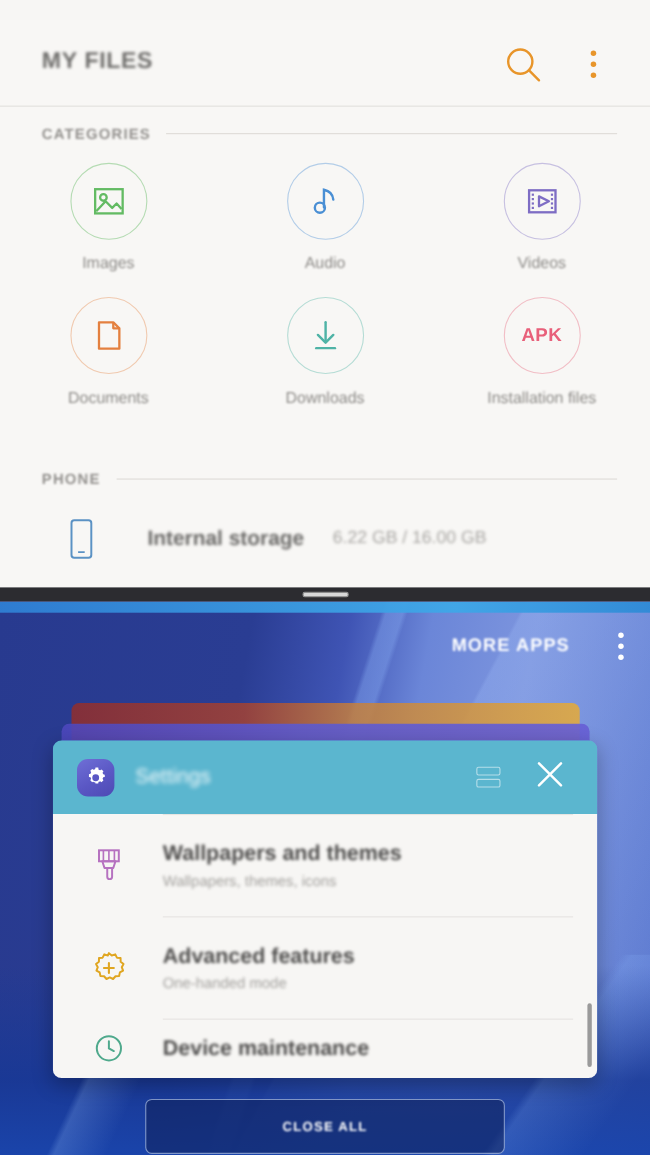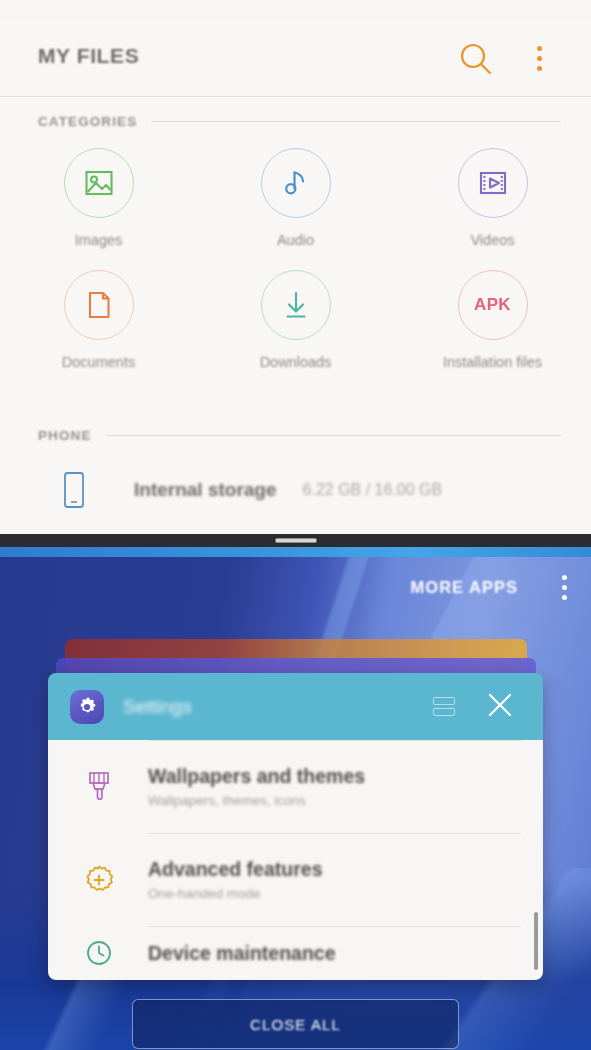--- a/index.html
+++ b/index.html
@@ -199,21 +199,21 @@
 
   #close-all-button {
     position: absolute; left: 132px; top: 981px; width: 327px; height: 50px;
     border-radius: 6px;
     background: rgba(13,27,74,0.46);
     border: 1px solid rgba(186,205,240,0.65);
     display: flex; align-items: center; justify-content: center;
     cursor: pointer;
   }
   #close-all-label {
-    font-size: 15px; font-weight: normal; letter-spacing: 1.1px;
+    font-size: 12px; font-weight: bold; letter-spacing: 1.1px;
     color: #ffffff; filter: blur(0.9px);
   }
 </style>
 </head>
 <body>
 
 <div id="screen">
 
   <div id="myfiles-pane">
 

